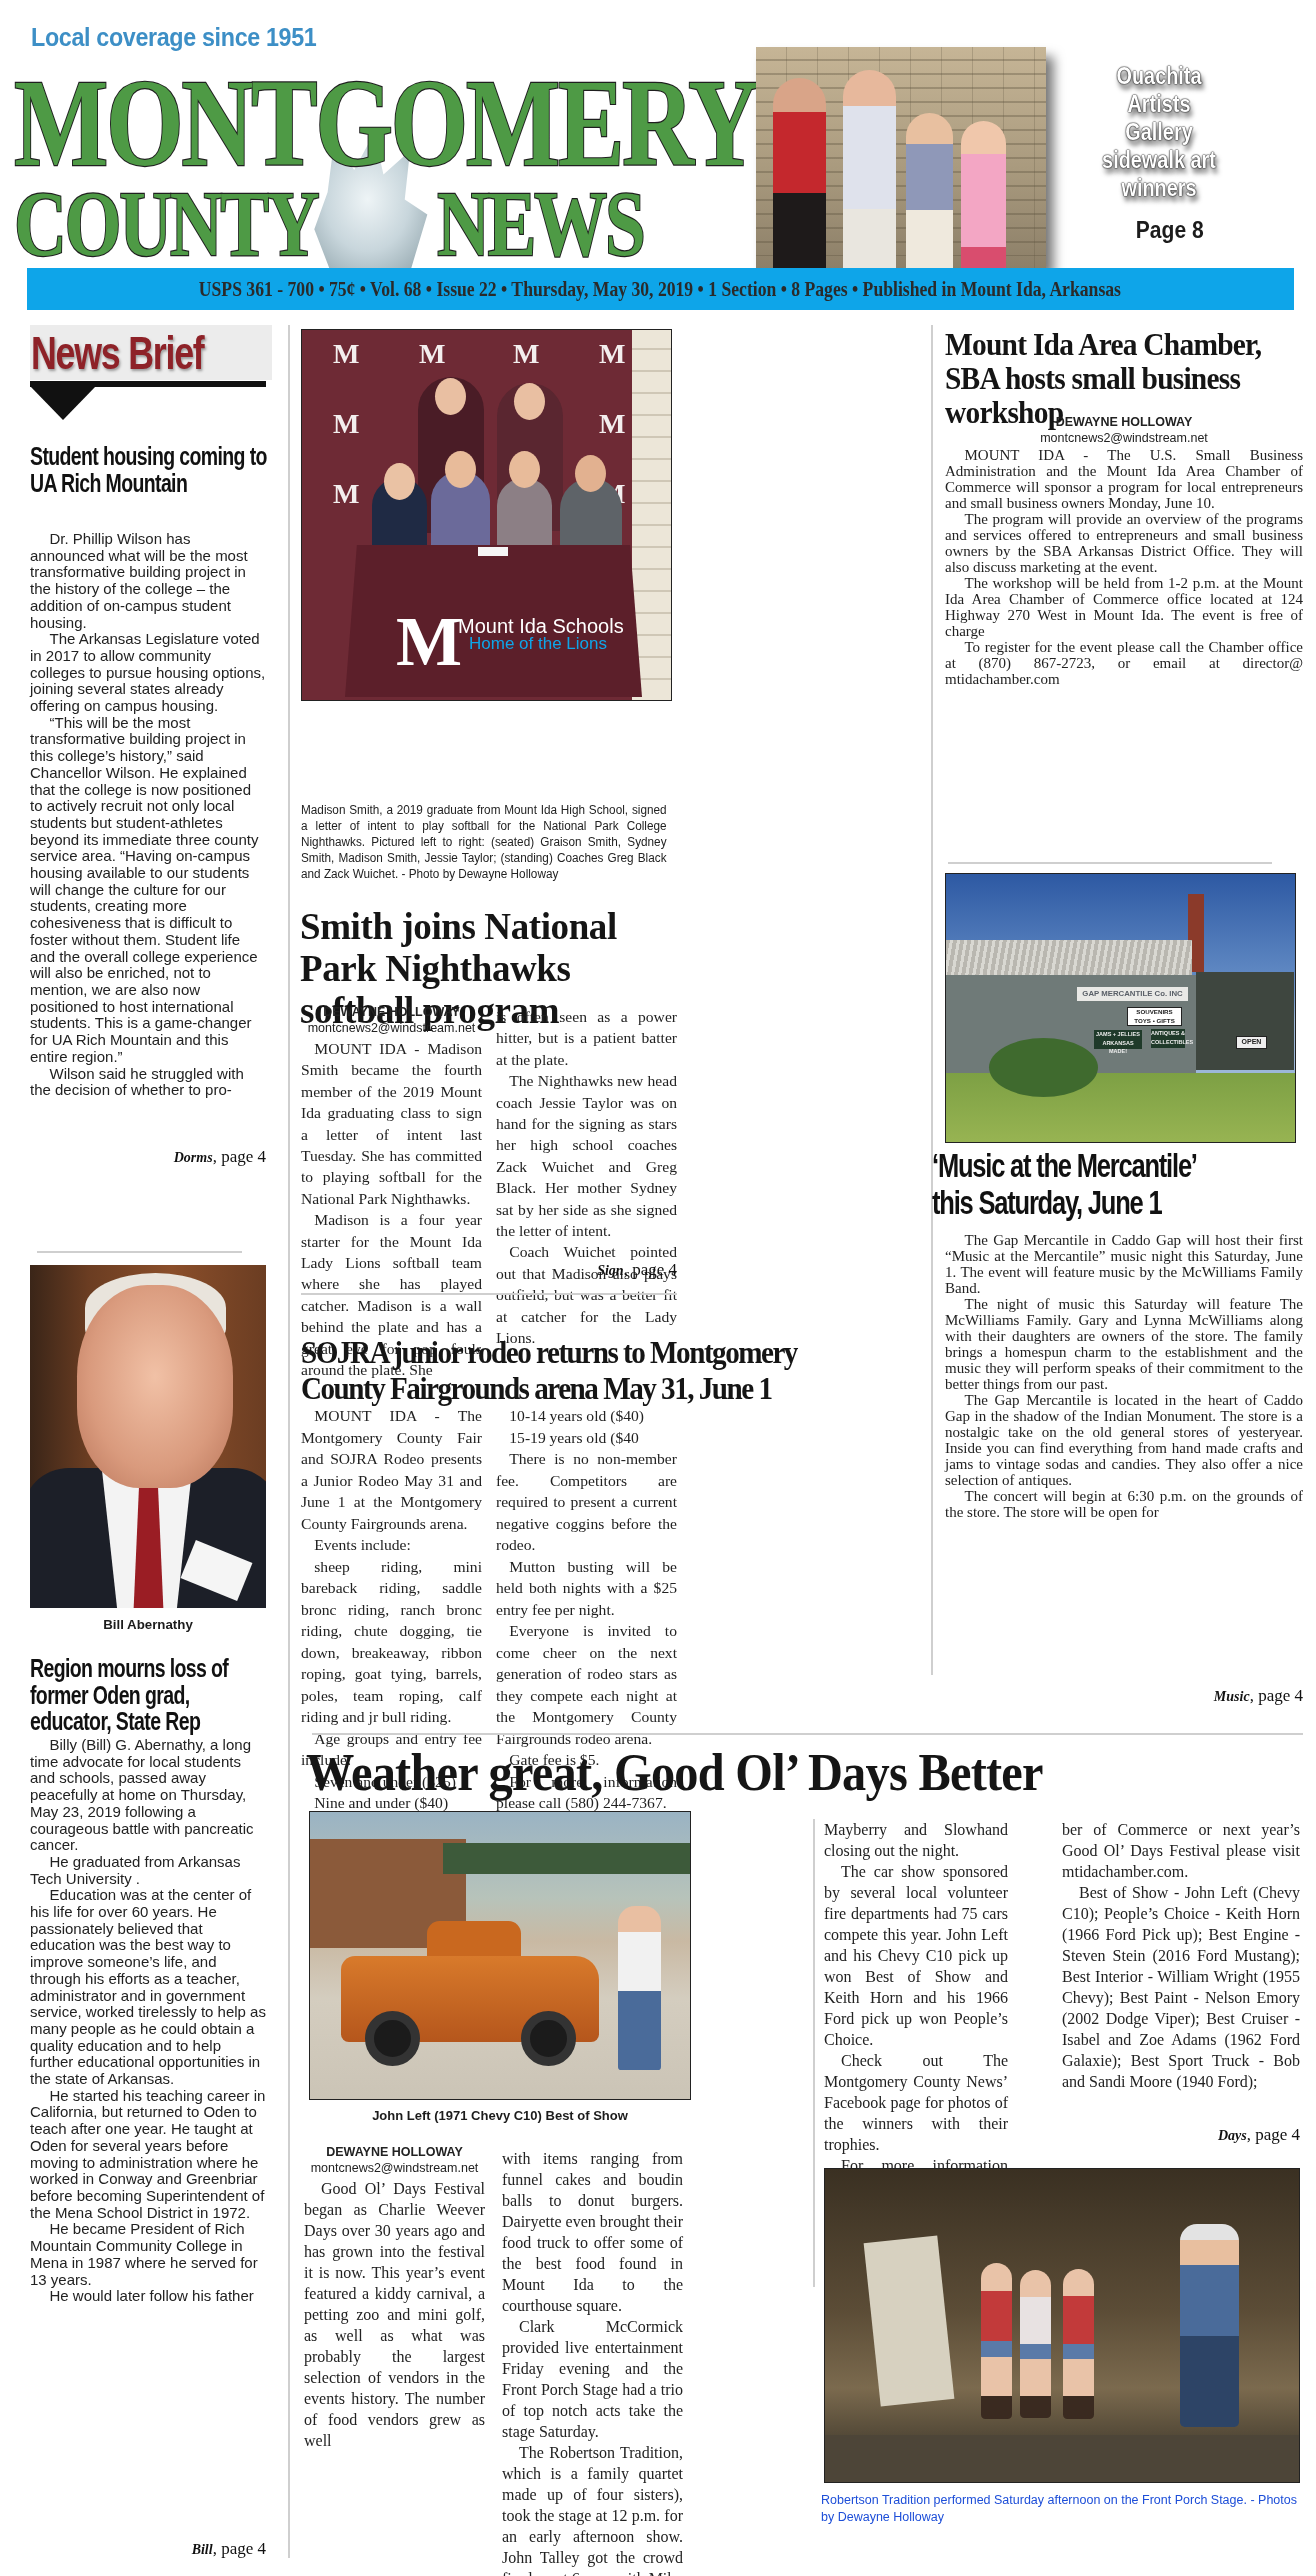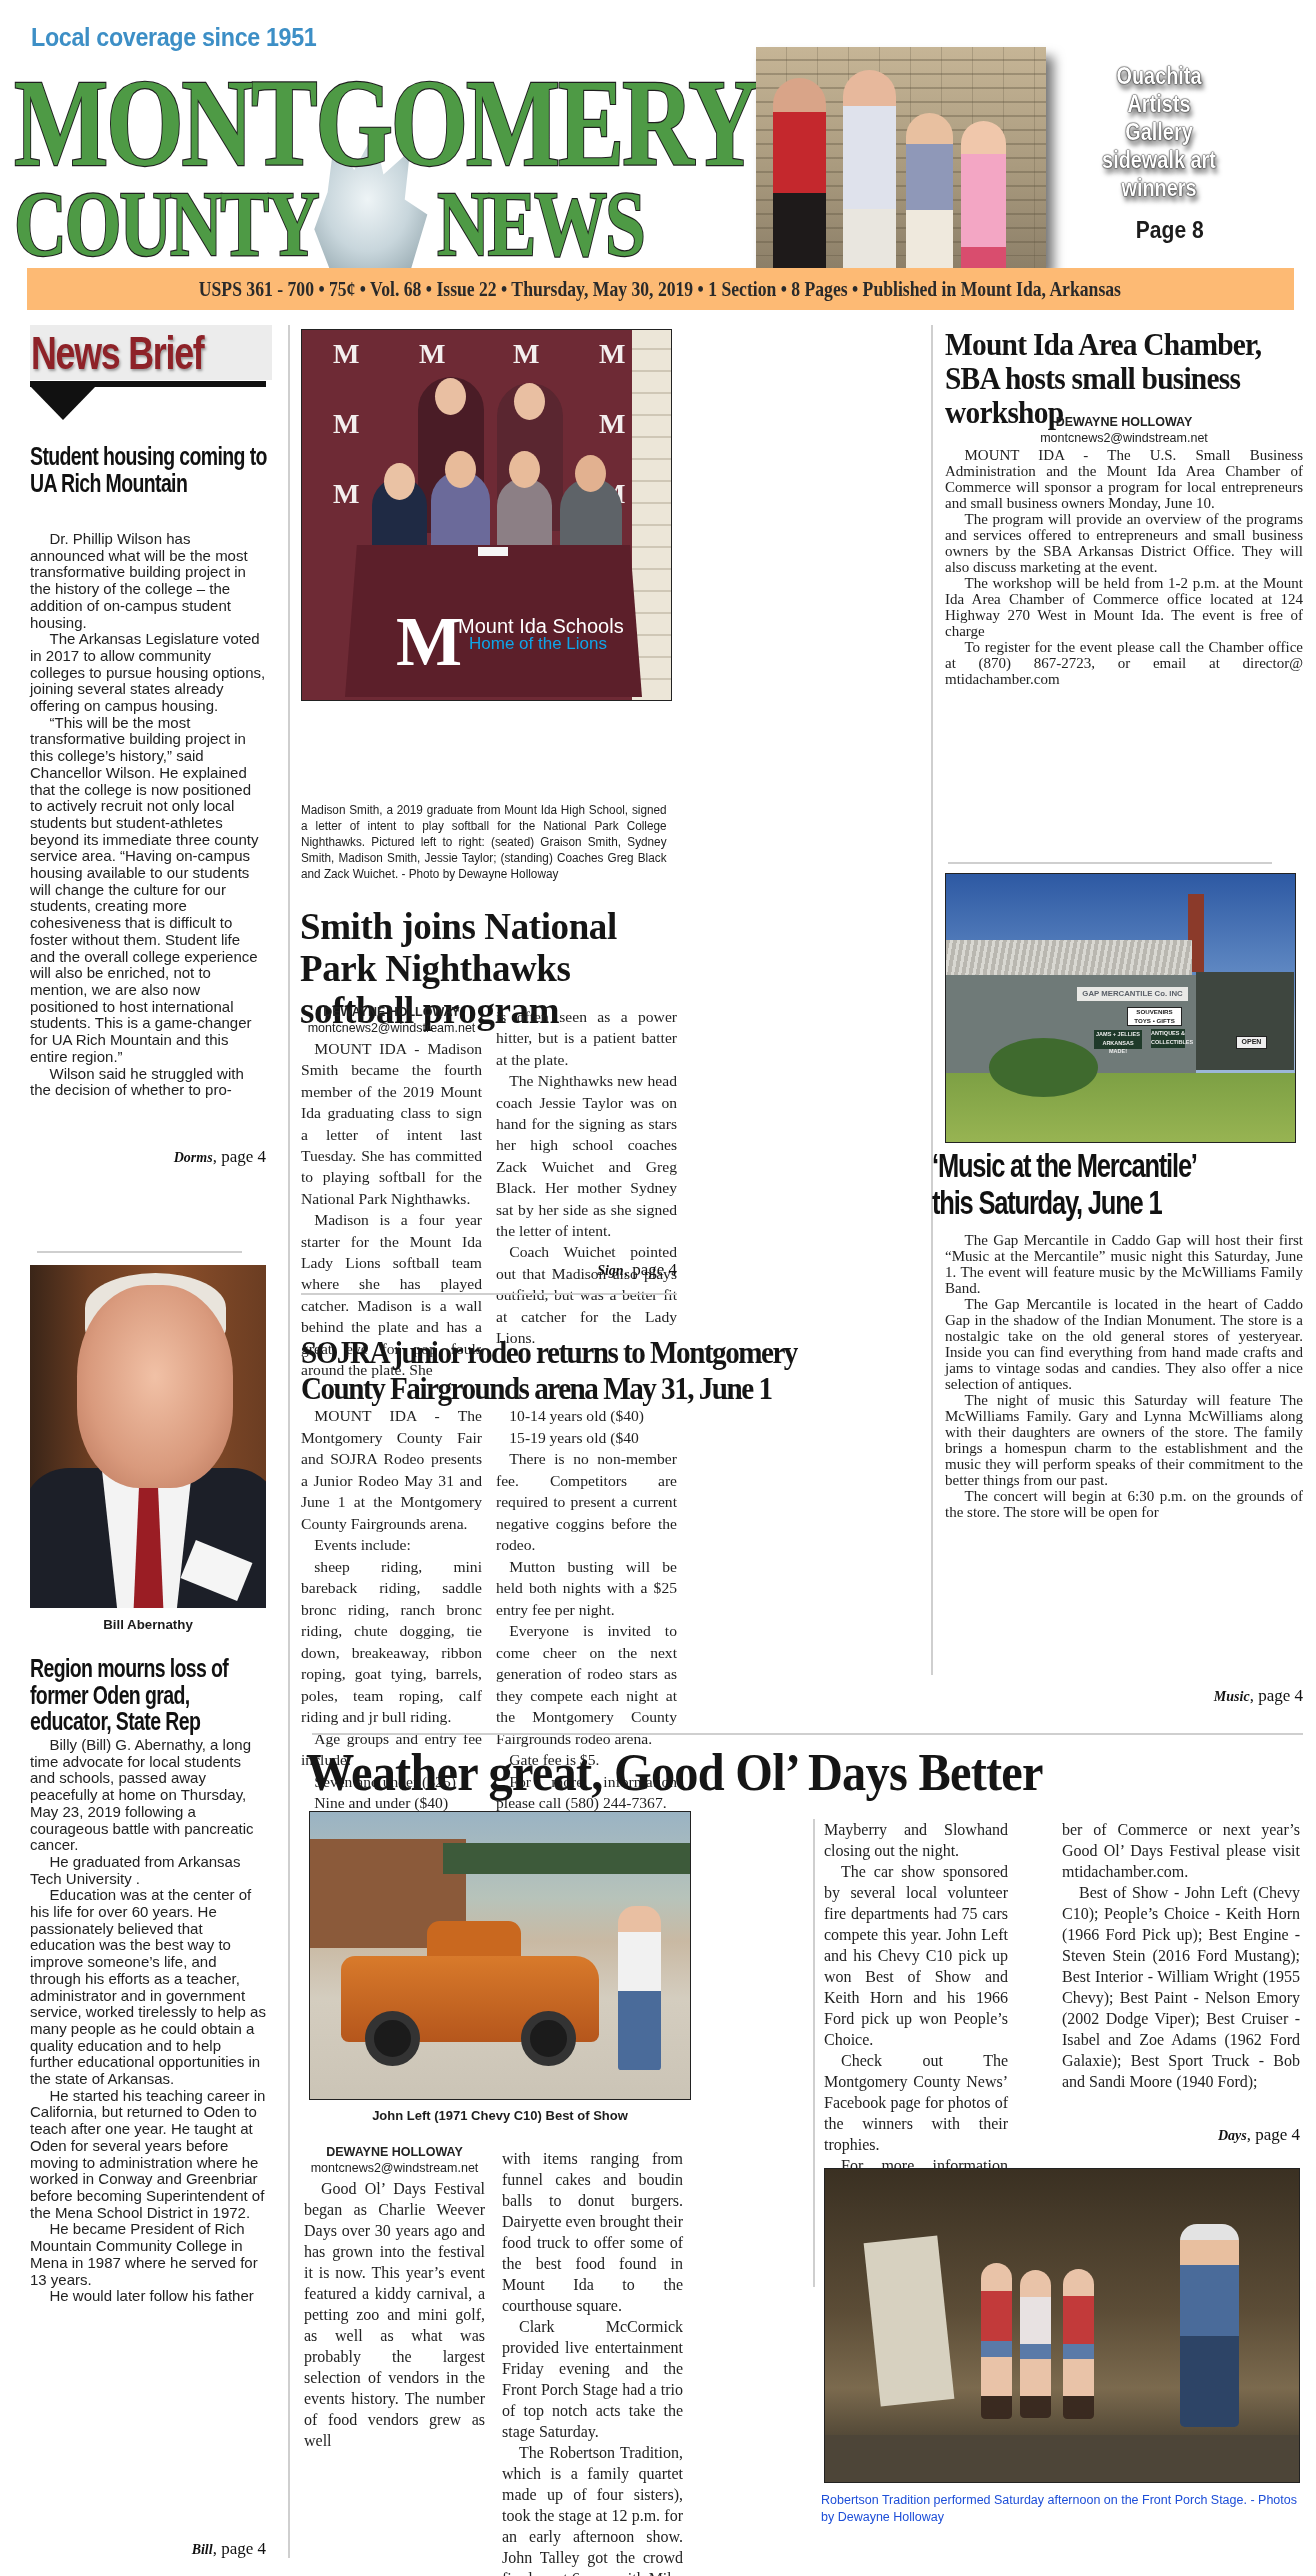--- a/index.html
+++ b/index.html
@@ -12,21 +12,21 @@
 .mast{font-family:"Liberation Serif",serif;font-weight:700;color:#4e9a45;-webkit-text-stroke:2.3px #1f1f1f;paint-order:stroke fill;letter-spacing:-3.1px;transform-origin:left top;line-height:1}
 #mast-1{left:14px;top:61px;font-size:125px;transform:scaleX(0.80)}
 #mast-2{left:14px;top:176px;font-size:94px;transform:scaleX(0.78)}
 #mast-3{left:437px;top:176px;font-size:94px;transform:scaleX(0.78)}
 #crystal{left:301px;top:133px;width:133px;height:148px;background:radial-gradient(ellipse at 50% 45%,#eef4f6 0%,#c8d6dc 45%,#9fb1b8 75%,rgba(255,255,255,0) 100%);clip-path:polygon(25% 5%,40% 25%,55% 0%,62% 28%,82% 12%,78% 45%,95% 55%,80% 100%,25% 100%,10% 65%,20% 40%)}
 #teaser-photo{left:756px;top:47px;width:290px;height:222px;background:linear-gradient(180deg,#c6b596 0%,#a99a7e 55%,#8c7f68 100%);box-shadow:7.8px 9.4px 11px rgba(0,0,0,.55);overflow:hidden}
 #teaser-photo .brick{position:absolute;inset:0;background-image:repeating-linear-gradient(0deg,transparent 0 12.5px,rgba(90,80,60,.35) 12.5px 14px),repeating-linear-gradient(90deg,transparent 0 30px,rgba(90,80,60,.25) 30px 31px)}
 .kid{position:absolute;bottom:0;border-radius:31px 31px 0 0}
 #teaser-text{left:1085px;top:62px;width:148px;text-align:center;font:700 23.4px/28px "Liberation Sans",sans-serif;color:#fff;text-shadow:0 0 1.6px #000,0 0 1.6px #000,2.3px 4.7px 6.2px rgba(0,0,0,.7);transform:scaleX(.85);transform-origin:center}
 #page-num{left:1132px;top:217px;font:700 23.4px "Liberation Sans",sans-serif;color:#1c1c1c;transform:scaleX(.9)}
-#dateline{left:26.5px;top:268px;width:1267px;height:42px;background:#fdba74;display:flex;align-items:center;justify-content:center}
+#dateline{left:26.5px;top:268px;width:1267px;height:42px;background:#0ea5e9;display:flex;align-items:center;justify-content:center}
 #dateline span{font:700 21px "Liberation Serif",serif;color:#2a2a2a;transform:scaleX(.84);white-space:nowrap}
 
 
 .vrule{position:absolute;width:1.6px;background:#cfcfcf}
 .hrule{position:absolute;height:2.3px;background:#cfcfcf}
 
 
 #brief-box{left:30px;top:325px;width:242px;height:55px;background:#ececec}
 #brief-title{left:31px;top:325px;width:242px;font:900 47px/55px "Liberation Sans",sans-serif;color:#8e2228;letter-spacing:-1.6px;transform:scaleX(.76);transform-origin:left;text-shadow:1.6px 2.3px 3.1px rgba(0,0,0,.35);white-space:nowrap}
 #brief-bar{left:30px;top:381px;width:236px;height:5.5px;background:#111}
@@ -278,22 +278,22 @@
     <div class="open">OPEN</div>
     <div class="grass"></div>
     <div class="bush"></div>
   </div>
   <h1 class="abs" id="music-head">
     <span style="display:block">‘Music at the Mercantile’</span>
     <span style="display:block">this Saturday, June 1</span>
   </h1>
   <div class="abs rbody" style="left:945px;top:1232px">
     <p>The Gap Mercantile in Caddo Gap will host their first “Music at the Mercantile” music night this Saturday, June 1. The event will feature music by the McWilliams Family Band.</p>
+    <p>The night of music this Saturday will feature The McWilliams Family. Gary and Lynna McWilliams along with their daughters are owners of the store. The family brings a homespun charm to the establishment and the music they will perform speaks of their commitment to the better things from our past.</p>
     <p>The Gap Mercantile is located in the heart of Caddo Gap in the shadow of the Indian Monument. The store is a nostalgic take on the old general stores of yesteryear. Inside you can find everything from hand made crafts and jams to vintage sodas and candies. They also offer a nice selection of antiques.</p>
-    <p>The night of music this Saturday will feature The McWilliams Family. Gary and Lynna McWilliams along with their daughters are owners of the store. The family brings a homespun charm to the establishment and the music they will perform speaks of their commitment to the better things from our past.</p>
     <p>The concert will begin at 6:30 p.m. on the grounds of the store. The store will be open for</p>
   </div>
   <div class="abs jump" style="left:945px;top:1686px;width:358px"><b>Music</b><span>, page 4</span></div>
 </section>
 
 <section>
   <h1 class="abs" id="weather-head">Weather great, Good Ol’ Days Better</h1>
 
   <div class="abs" id="truck-photo">
     <div class="bldg"></div>

